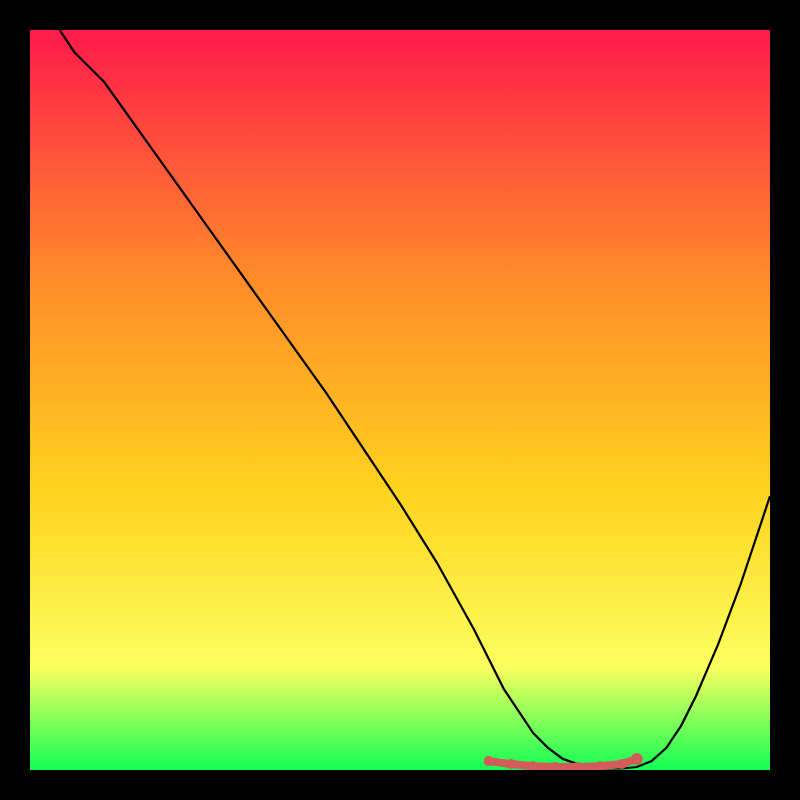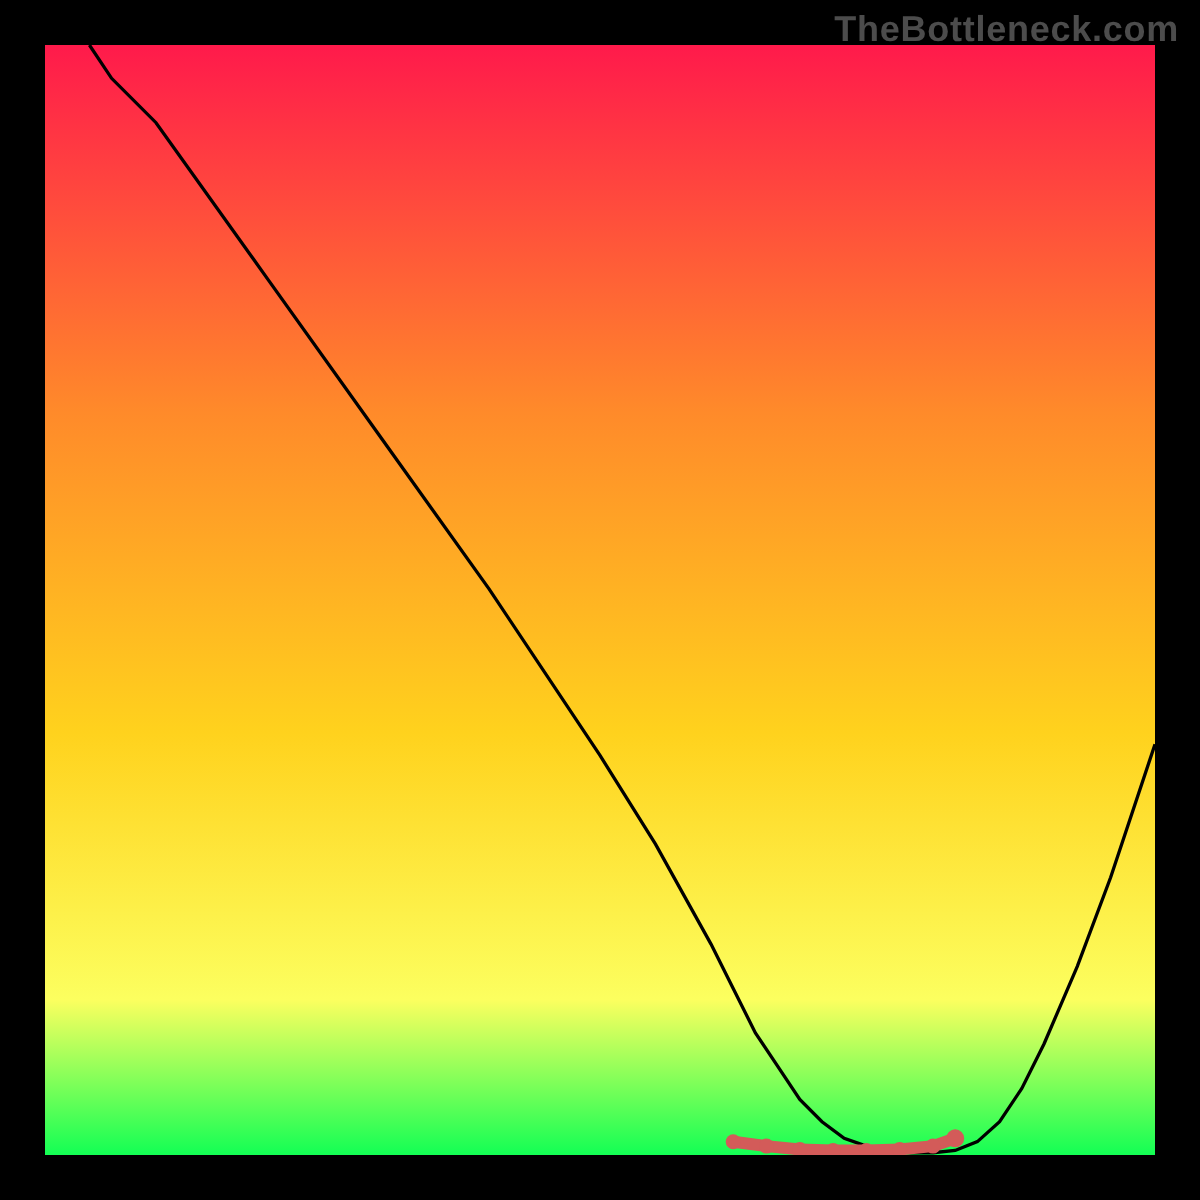--- a/index.html
+++ b/index.html
@@ -37,21 +37,20 @@
   .plot svg {
     display: block;
     width: 740px;
     height: 740px;
   }
 </style>
 </head>
 <body>
 
 <div class="frame">
-  <div class="watermark">TheBottleneck.com</div>
 
   <div class="plot">
     <svg viewBox="0 0 740 740">
       <defs>
         <linearGradient id="bg-grad" x1="0" y1="0" x2="0" y2="1">
           <stop id="g0" offset="0%" stop-color="#ff1a4b"></stop>
           <stop id="g1" offset="33%" stop-color="#ff8a2a"></stop>
           <stop id="g2" offset="62%" stop-color="#ffd21d"></stop>
           <stop id="g3" offset="86%" stop-color="#fcff5f"></stop>
           <stop id="g4" offset="100%" stop-color="#13ff54"></stop>

